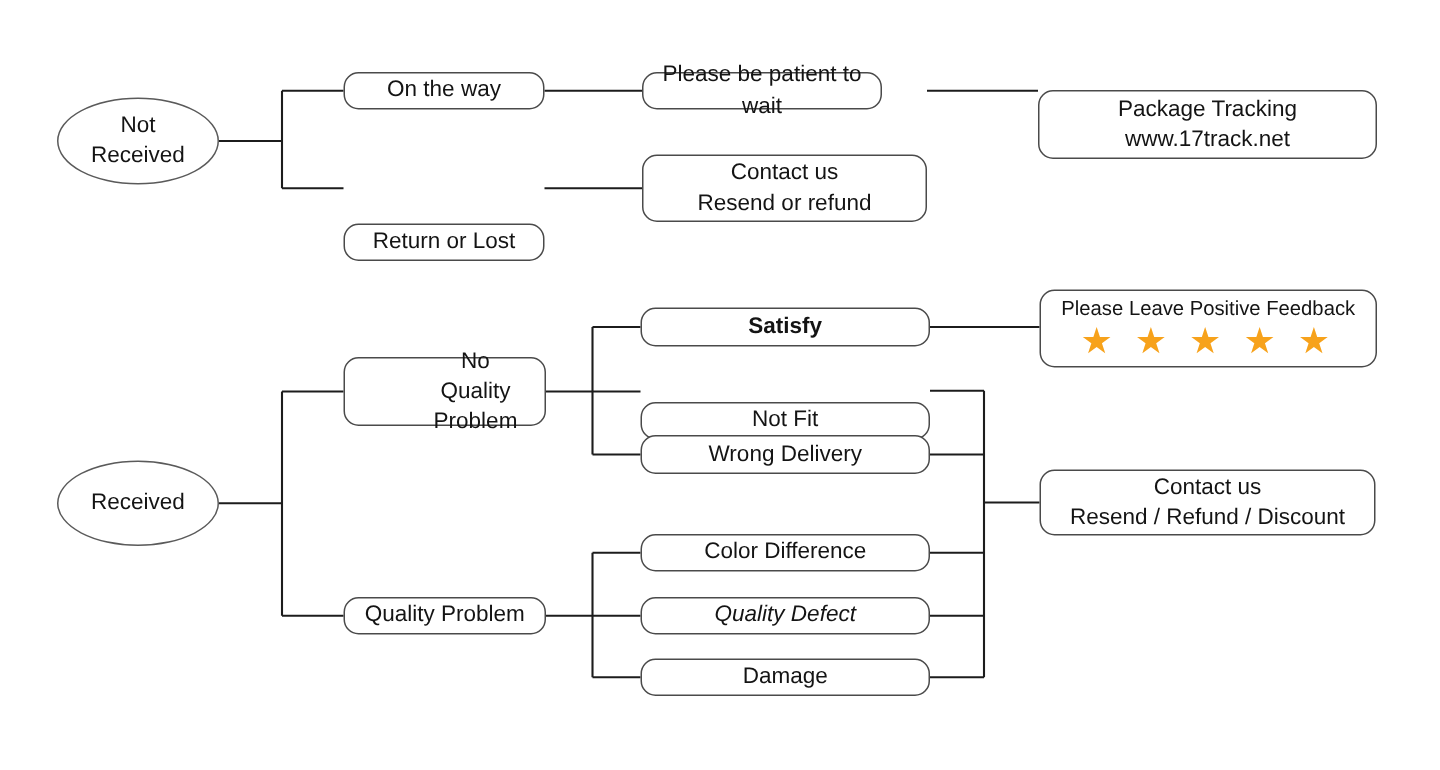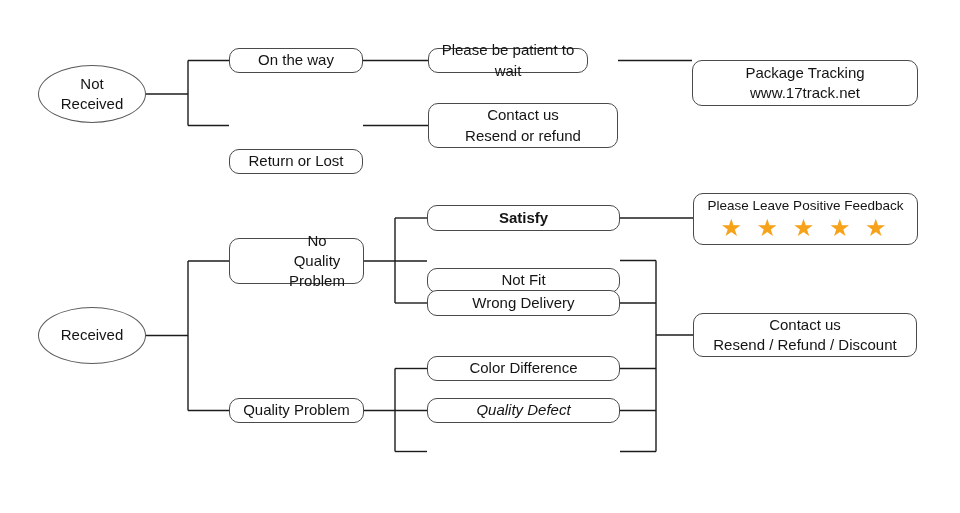--- a/index.html
+++ b/index.html
@@ -151,19 +151,22 @@
   </div>
 
   <div class="node" style="left:427px; top:356px; width:193px; height:25px;align-items:center;">
     <span>Color Difference</span>
   </div>
 
   <div class="node" style="left:427px; top:398px; width:193px; height:25px;font-style:italic;">
     <span>Quality Defect</span>
   </div>
 
+  <div class="node" style="left:427px; top:439px; width:193px; height:25px;">
+    <span>Damage</span>
+  </div>
 
   <div class="node" style="left:693px; top:313px; width:224px; height:44px;">
     <span>Contact us</span>
     <span>Resend / Refund / Discount</span>
   </div>
 
 </div>
 
 </body></html>

